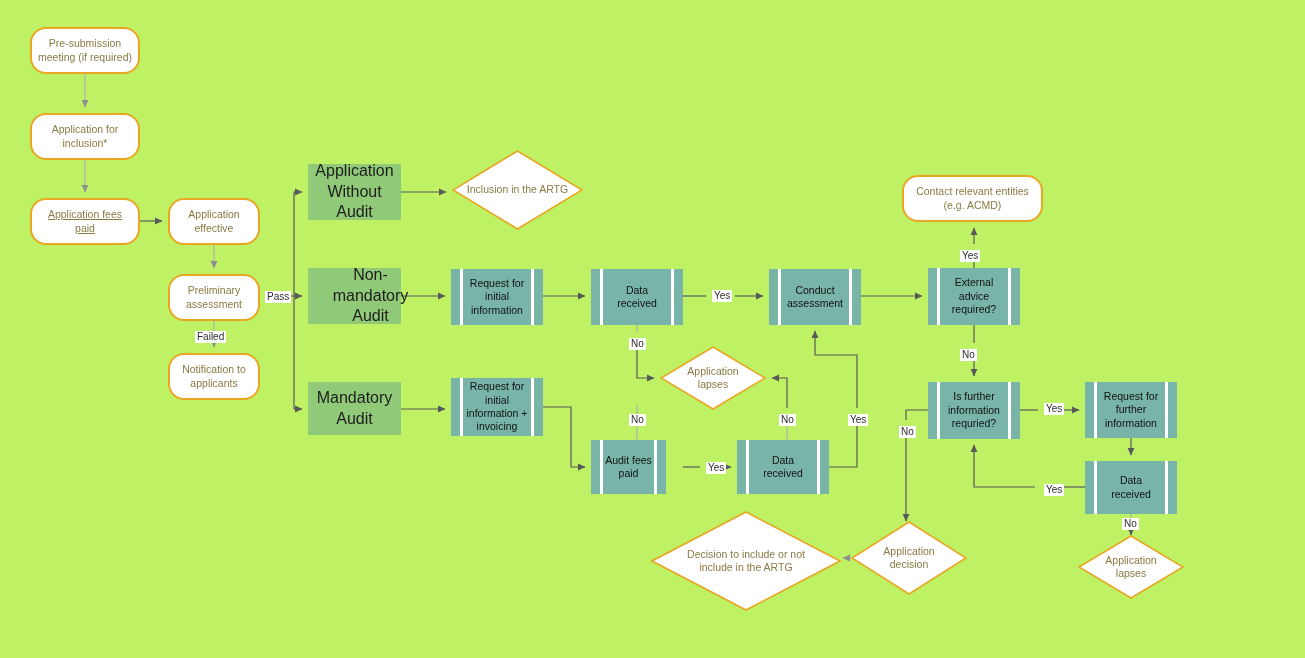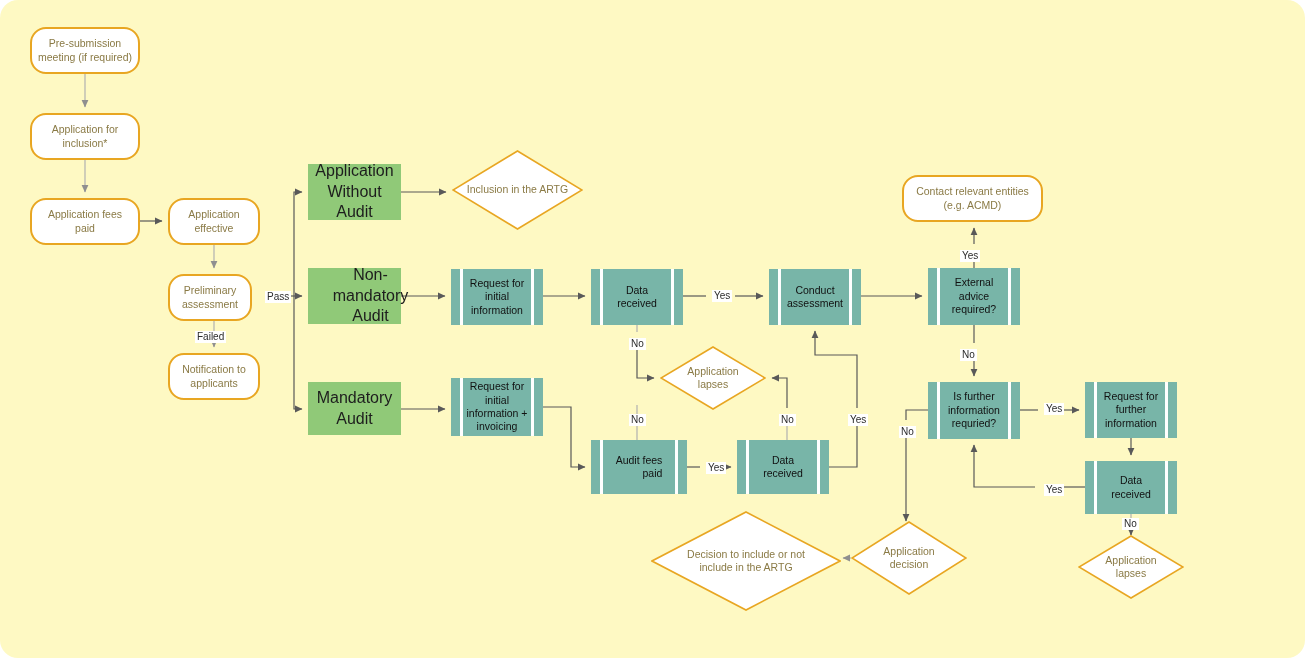--- a/index.html
+++ b/index.html
@@ -1,17 +1,17 @@
 <!DOCTYPE html>
 <html><head>
 <meta charset="utf-8">
 <style>
   html,body{margin:0;padding:0;background:#ffffff;}
   body{width:1305px;height:658px;overflow:hidden;font-family:"Liberation Sans",sans-serif;}
-  #canvas{position:relative;width:1305px;height:658px;background:#fef9c3;border-radius:18px;}
+  #canvas{position:relative;width:1305px;height:658px;background:#bef264;}
   svg#wires{position:absolute;left:0;top:0;width:1305px;height:658px;pointer-events:none;}
 
   .node{position:absolute;box-sizing:border-box;display:flex;align-items:center;justify-content:center;text-align:center;}
   .node .lbl{display:block;line-height:1.28;}
 
   
   .n-round{border:2px solid #e8a622;border-radius:16px;background:#ffffff;color:#8a7a45;font-size:10.5px;}
   
   .n-green{background:#90c978;color:#1d1d1d;font-size:16px;justify-content:center;}
   
@@ -105,27 +105,27 @@
       <path d="M851,558 L843,558" stroke="#b0b0b0" marker-end="url(#ahl)"></path>
     </g>
   </svg>
 
   <div class="node n-round" style="left: 30px; top: 27px; width: 110px; height: 47px;">
       <span class="lbl">Pre-submission<br>meeting (if required)</span>
     </div>
   <div class="node n-round" style="left: 30px; top: 113px; width: 110px; height: 47px;">
       <span class="lbl">Application for<br>inclusion*</span>
     </div>
-  <div class="node n-round" style="left: 30px; top: 198px; width: 110px; height: 47px;">
+  <div class="node n-round" style="left: 30px; top: 198px; width: 110px; height: 47px; text-decoration: underline;">
       <span class="lbl">Application fees<br>paid</span>
     </div>
   <div class="node n-round" style="left: 168px; top: 198px; width: 92px; height: 47px;">
       <span class="lbl">Application<br>effective</span>
     </div>
-  <div class="node n-round" style="left: 168px; top: 274px; width: 84px; height: 47px;">
+  <div class="node n-round" style="left: 168px; top: 274px; width: 92px; height: 47px;">
       <span class="lbl">Preliminary<br>assessment</span>
     </div>
   <div class="node n-round" style="left: 168px; top: 353px; width: 92px; height: 47px;">
       <span class="lbl">Notification to<br>applicants</span>
     </div>
 
   <div class="node n-green" style="left: 308px; top: 164px; width: 93px; height: 56px;">
       <span class="lbl">Application Without<br>Audit</span>
     </div>
   <div class="node n-green" style="left: 308px; top: 268px; width: 93px; height: 56px; padding-left: 32px;">
@@ -181,21 +181,21 @@
   <div class="node n-teal" style="left: 928px; top: 382px; width: 92px; height: 57px;">
       <span class="lbl">Is further<br>information<br>requried?</span>
       <span class="barL"></span>
       <span class="barR"></span>
     </div>
   <div class="node n-teal" style="left: 1085px; top: 382px; width: 92px; height: 56px;">
       <span class="lbl">Request for<br>further<br>information</span>
       <span class="barL"></span>
       <span class="barR"></span>
     </div>
-  <div class="node n-teal" style="left: 591px; top: 440px; width: 96px; height: 54px; text-align: right;">
+  <div class="node n-teal" style="left: 591px; top: 440px; width: 75px; height: 54px;">
       <span class="lbl">Audit fees<br>paid</span>
       <span class="barL"></span>
       <span class="barR"></span>
     </div>
   <div class="node n-teal" style="left: 737px; top: 440px; width: 92px; height: 54px;">
       <span class="lbl">Data received</span>
       <span class="barL"></span>
       <span class="barR"></span>
     </div>
   <div class="node n-teal" style="left: 1085px; top: 461px; width: 92px; height: 53px;">

